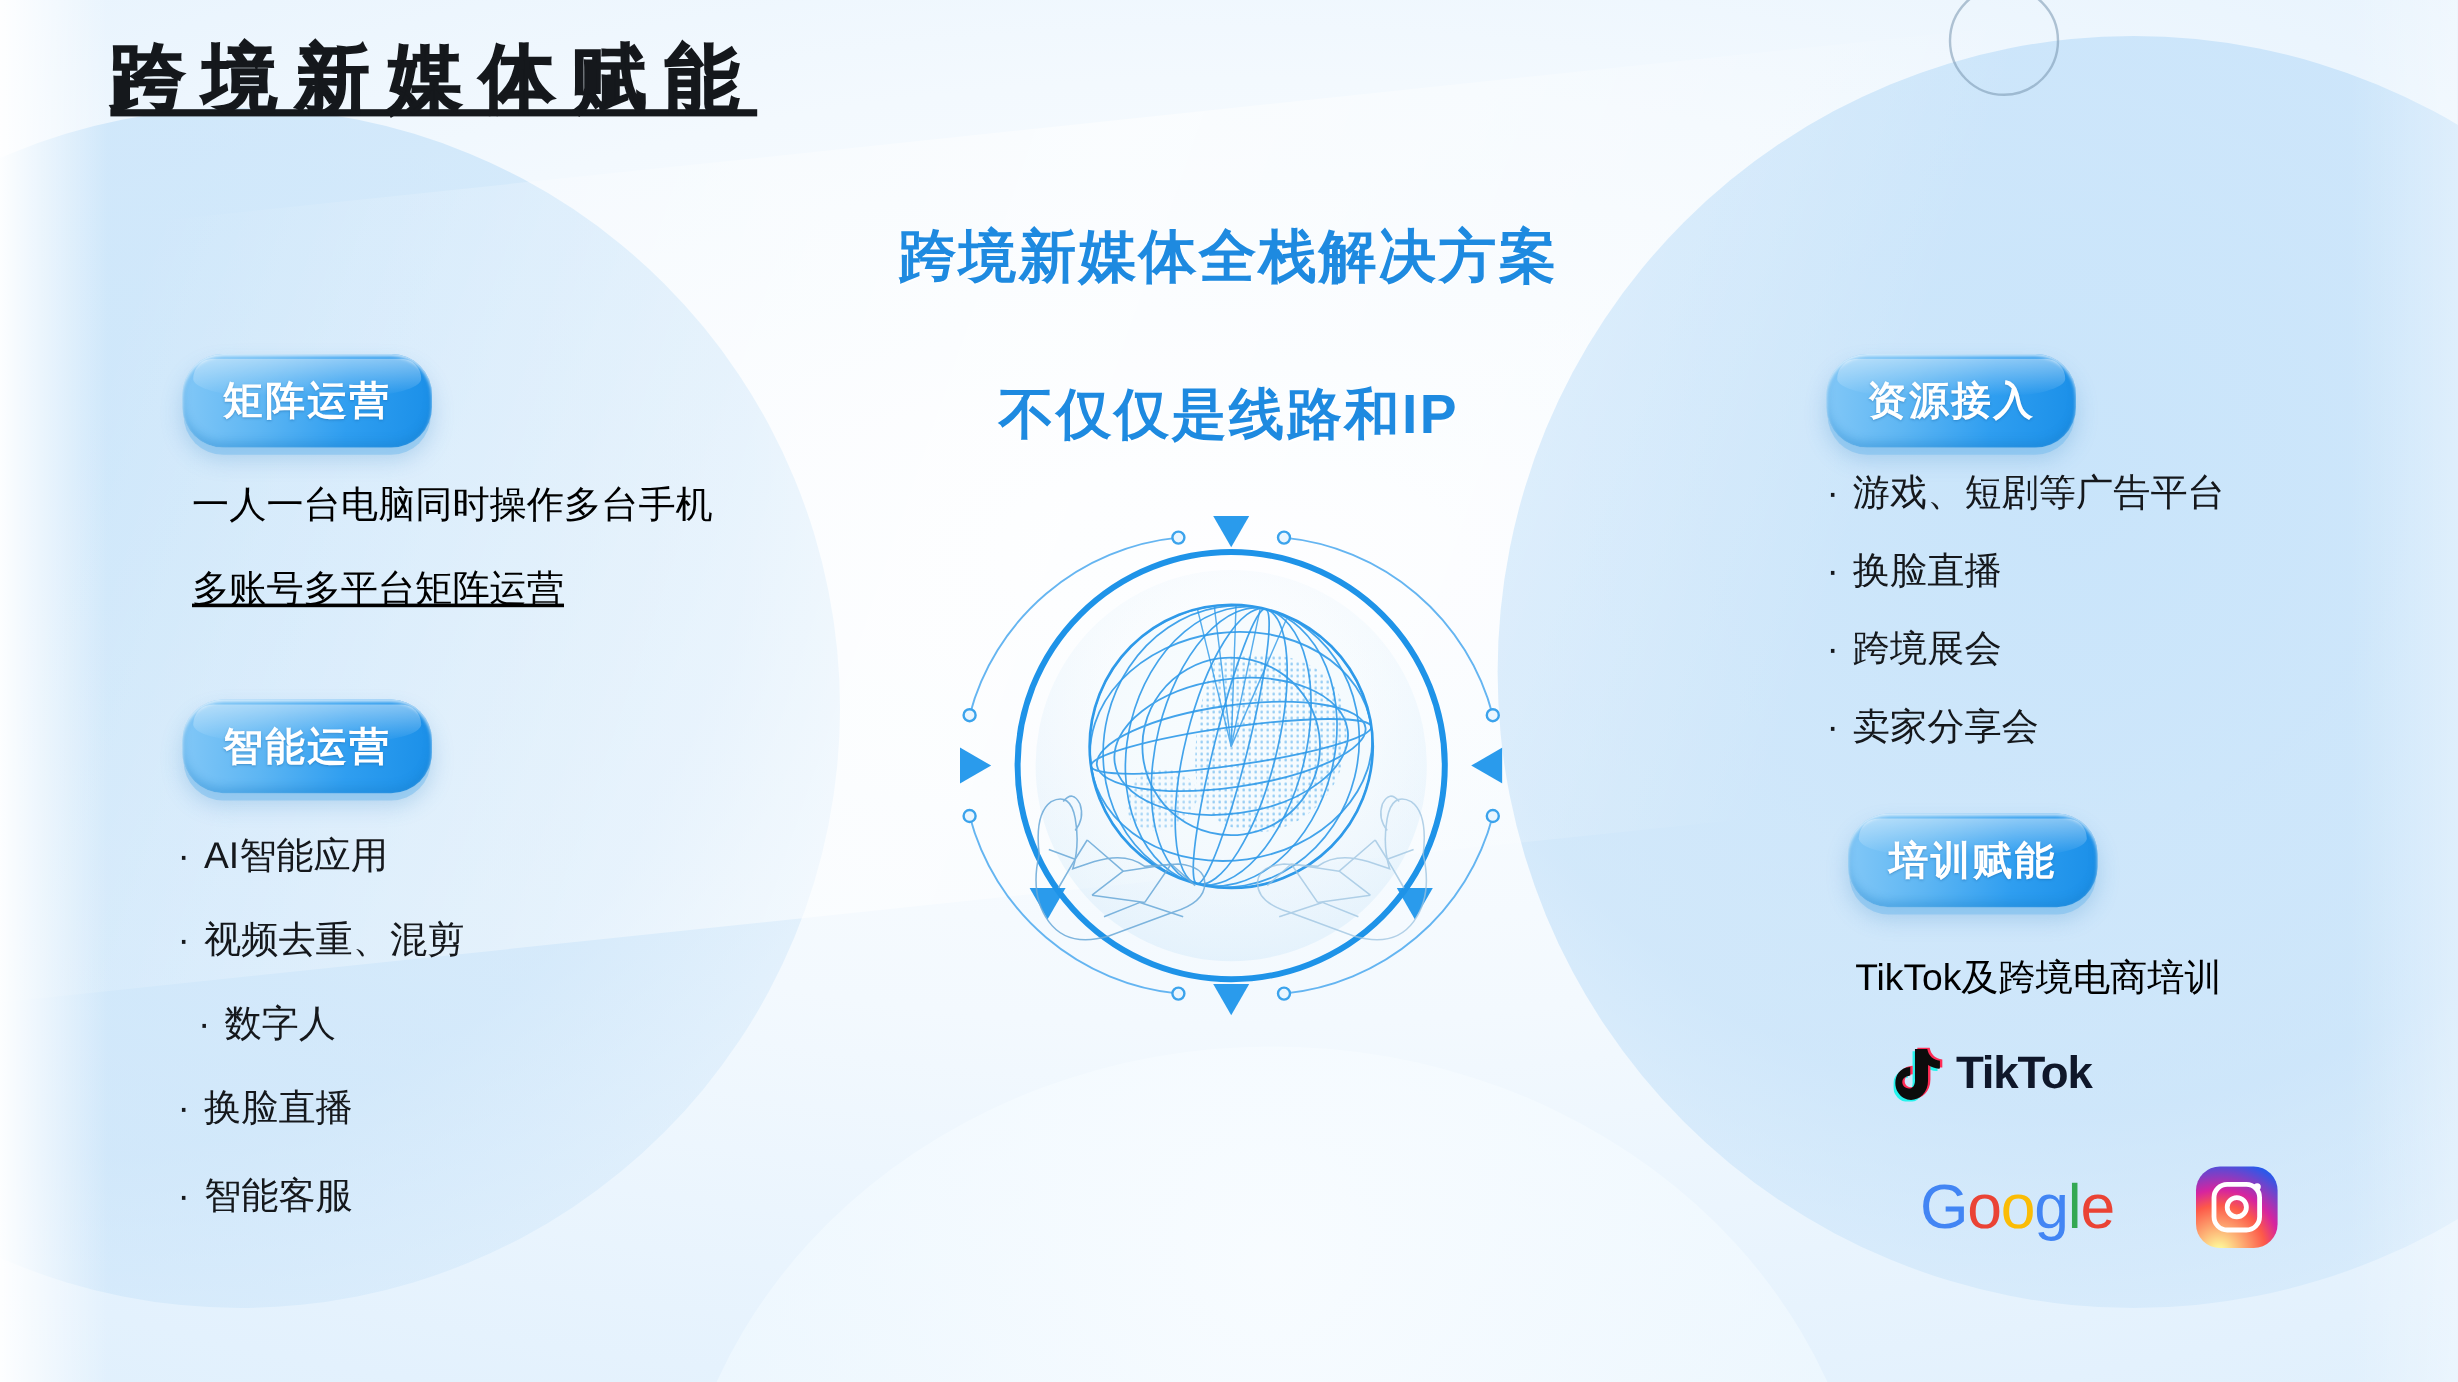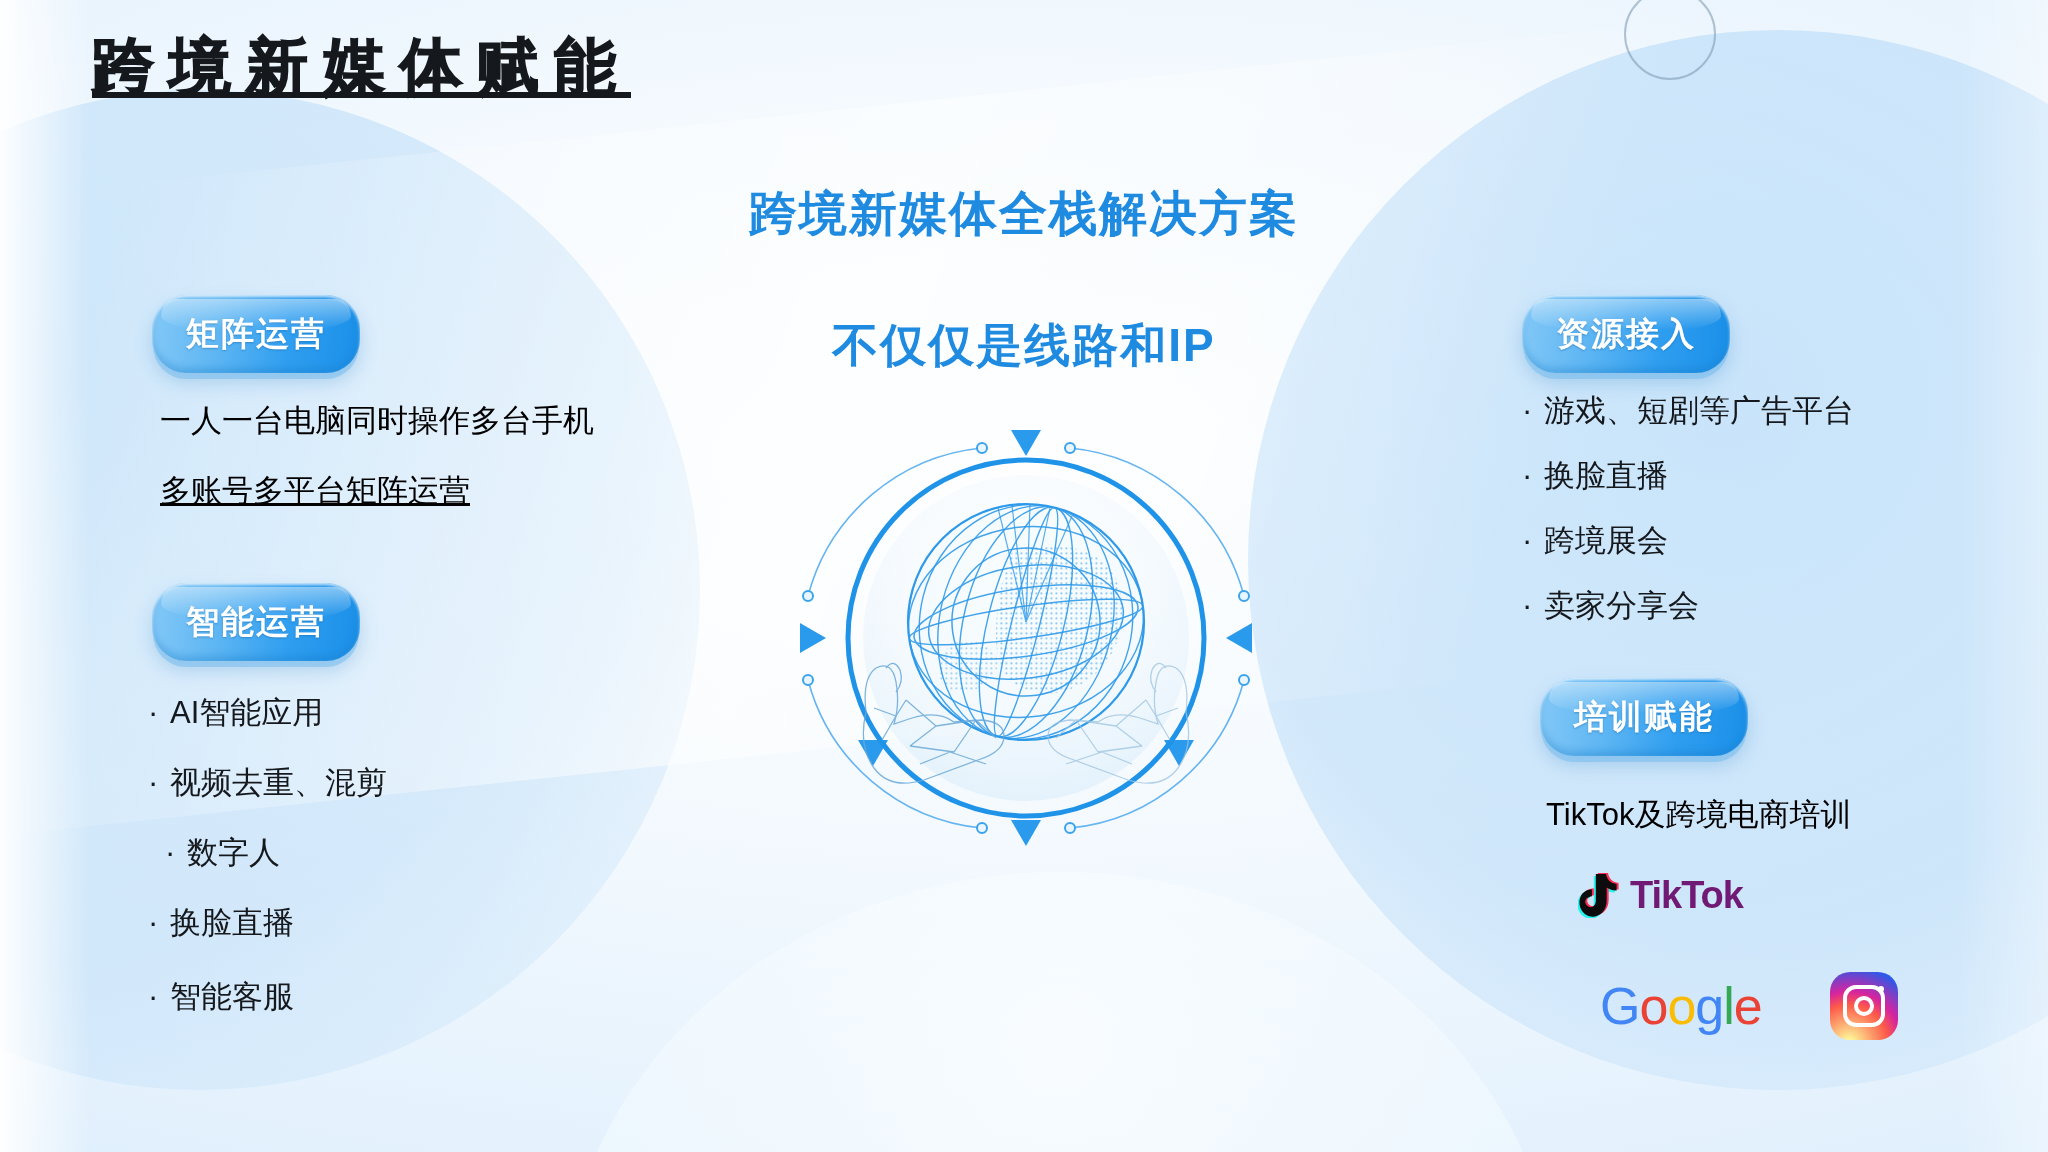--- a/index.html
+++ b/index.html
@@ -101,21 +101,21 @@
   .yt { display:flex; align-items:center; gap:12px; }
   .yt-badge {
     width:62px; height:44px; border-radius:12px; background:#FF0000;
     display:flex; align-items:center; justify-content:center;
   }
   .yt-tri { width:0;height:0;border-left:17px solid #fff;border-top:10px solid transparent;border-bottom:10px solid transparent; margin-left:4px;}
   .yt-text { font-size:38px; font-weight:700; color:#0c0c0c; letter-spacing:-1px; }
 
   .tt { display:flex; align-items:center; gap:10px; }
   .tt-note { position:relative; width:42px; height:46px; }
-  .tt-text { font-size:38px; font-weight:800; color:#701a75; letter-spacing:-1px; }
+  .tt-text { font-size:38px; font-weight:800; color:#0f172a; letter-spacing:-1px; }
 
   .goog { font-size:52px; font-weight:500; letter-spacing:-1px; display:flex; }
   .goog span:nth-child(1){color:#4285F4;}
   .goog span:nth-child(2){color:#EA4335;}
   .goog span:nth-child(3){color:#FBBC05;}
   .goog span:nth-child(4){color:#4285F4;}
   .goog span:nth-child(5){color:#34A853;}
   .goog span:nth-child(6){color:#EA4335;}
 
   .ig {

